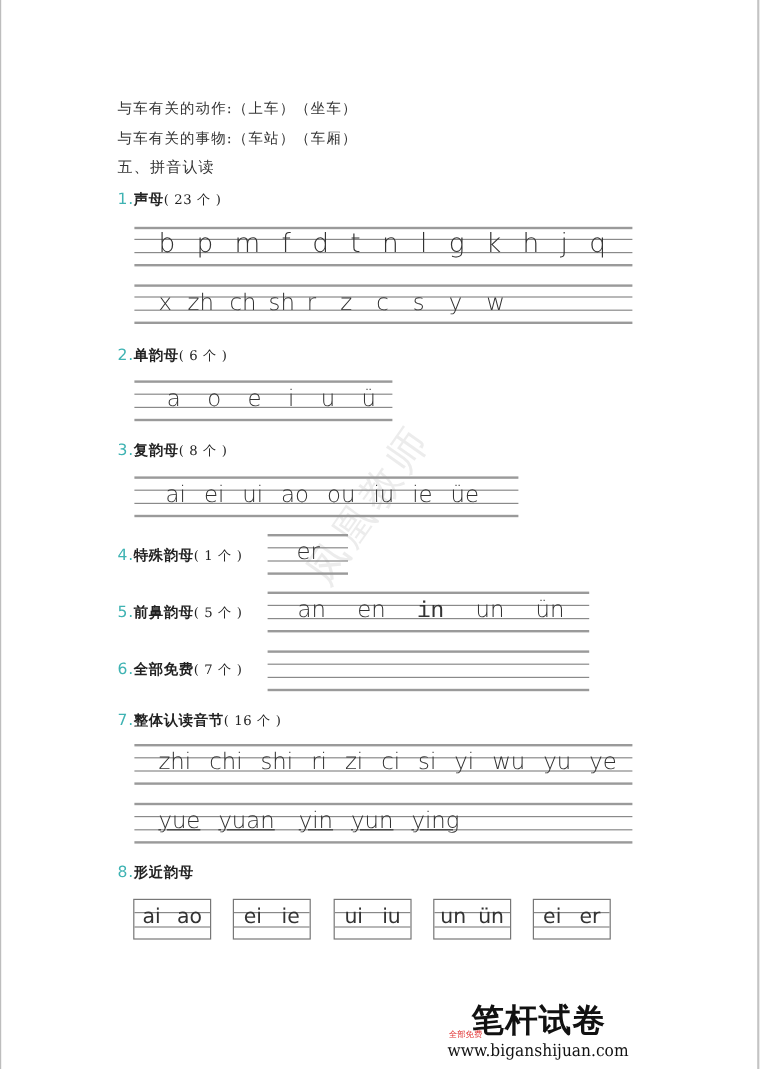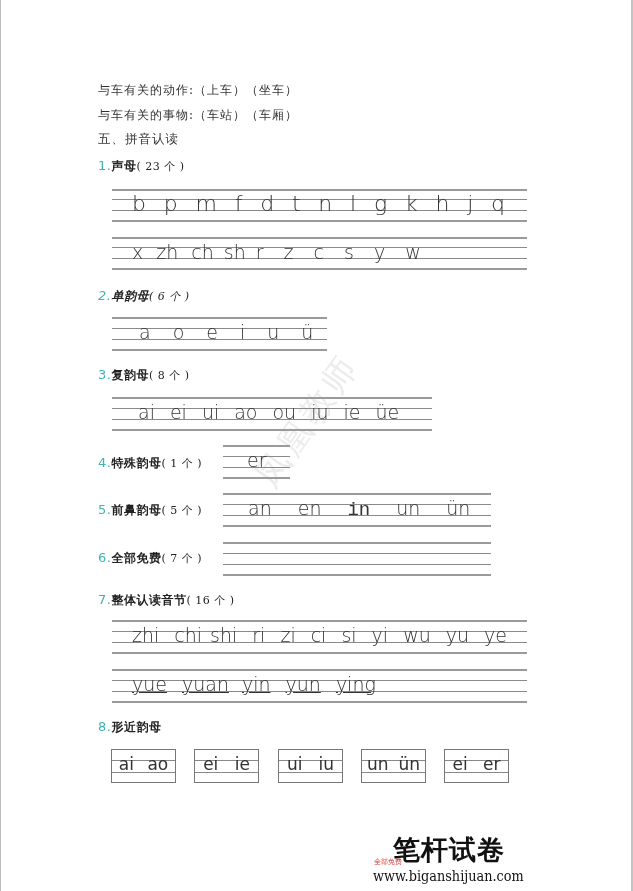--- a/index.html
+++ b/index.html
@@ -80,21 +80,21 @@
       <span style="margin-right: 10px;">sh</span>
       <span style="margin-right: 20px;">r</span>
       <span style="margin-right: 20px;">z</span>
       <span style="margin-right: 20px;">c</span>
       <span style="margin-right: 20px;">s</span>
       <span style="margin-right: 20px;">y</span>
       <span style="margin-right: 0px;">w</span>
     </div>
 </div>
 
-<div class="heading" style="left:98px;top:288px;font-style:italic;">
+<div class="heading" style="left:98px;top:288px;">
   <span class="num">2</span><span class="num">.</span><span>单韵母</span><span class="cnt">( 6 个 )</span>
 </div>
 <div class="staff" style="left:112px;top:317px;width:215px;height:33px;">
   <div class="ln outer" style="top:0"></div>
     <div class="ln" style="top:11px"></div>
     <div class="ln" style="top:22px"></div>
     <div class="ln outer" style="top:32px"></div>
   <div class="letters" id="row-1-0" style="top:4px;font-size:19px;padding-left:27px;">
       <span style="margin-right: 22px;">a</span>
       <span style="margin-right: 22px;">o</span>
@@ -168,40 +168,40 @@
 <div class="heading" style="left:98px;top:592px;">
   <span class="num">7</span><span class="num">.</span><span>整体认读音节</span><span class="cnt">( 16 个 )</span>
 </div>
 <div class="staff" style="left:112px;top:620px;width:415px;height:33px;">
   <div class="ln outer" style="top:0"></div>
     <div class="ln" style="top:11px"></div>
     <div class="ln" style="top:22px"></div>
     <div class="ln outer" style="top:32px"></div>
   <div class="letters" id="row-6-0" style="top:4px;font-size:19px;padding-left:20px;">
       <span style="margin-right: 15px;">zhi</span>
-      <span style="margin-right: 8px;">chi</span>
+      <span style="margin-right: 15px;">chi</span>
       <span style="margin-right: 15px;">shi</span>
       <span style="margin-right: 15px;">ri</span>
       <span style="margin-right: 15px;">zi</span>
       <span style="margin-right: 15px;">ci</span>
       <span style="margin-right: 15px;">si</span>
       <span style="margin-right: 15px;">yi</span>
       <span style="margin-right: 15px;">wu</span>
       <span style="margin-right: 15px;">yu</span>
       <span style="margin-right: 15px;">ye</span>
     </div>
 </div>
 <div class="staff" style="left:112px;top:669px;width:415px;height:33px;">
   <div class="ln outer" style="top:0"></div>
     <div class="ln" style="top:11px"></div>
     <div class="ln" style="top:22px"></div>
     <div class="ln outer" style="top:32px"></div>
   <div class="letters" id="row-6-1" style="top:4px;font-size:19px;padding-left:20px;text-decoration:underline;">
       <span style="margin-right: 15px;">yue</span>
-      <span style="margin-right: 13px; text-align: right;">yuan</span>
+      <span style="margin-right: 20px; text-align: right;">yuan</span>
       <span style="margin-right: 15px;">yin</span>
       <span style="margin-right: 15px;">yun</span>
       <span style="margin-right: 15px;">ying</span>
     </div>
 </div>
 
 <div class="heading" style="left:98px;top:719px;">
   <span class="num">8</span><span class="num">.</span><span>形近韵母</span>
 </div>
 <div id="pairs">

